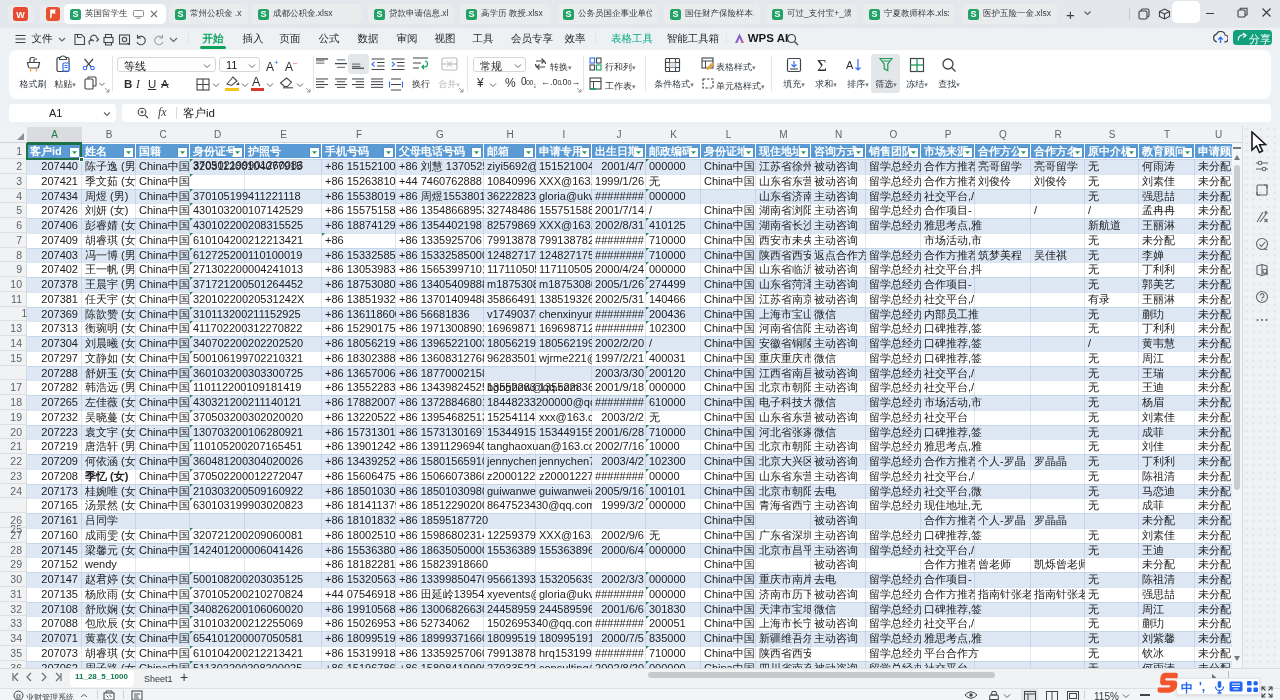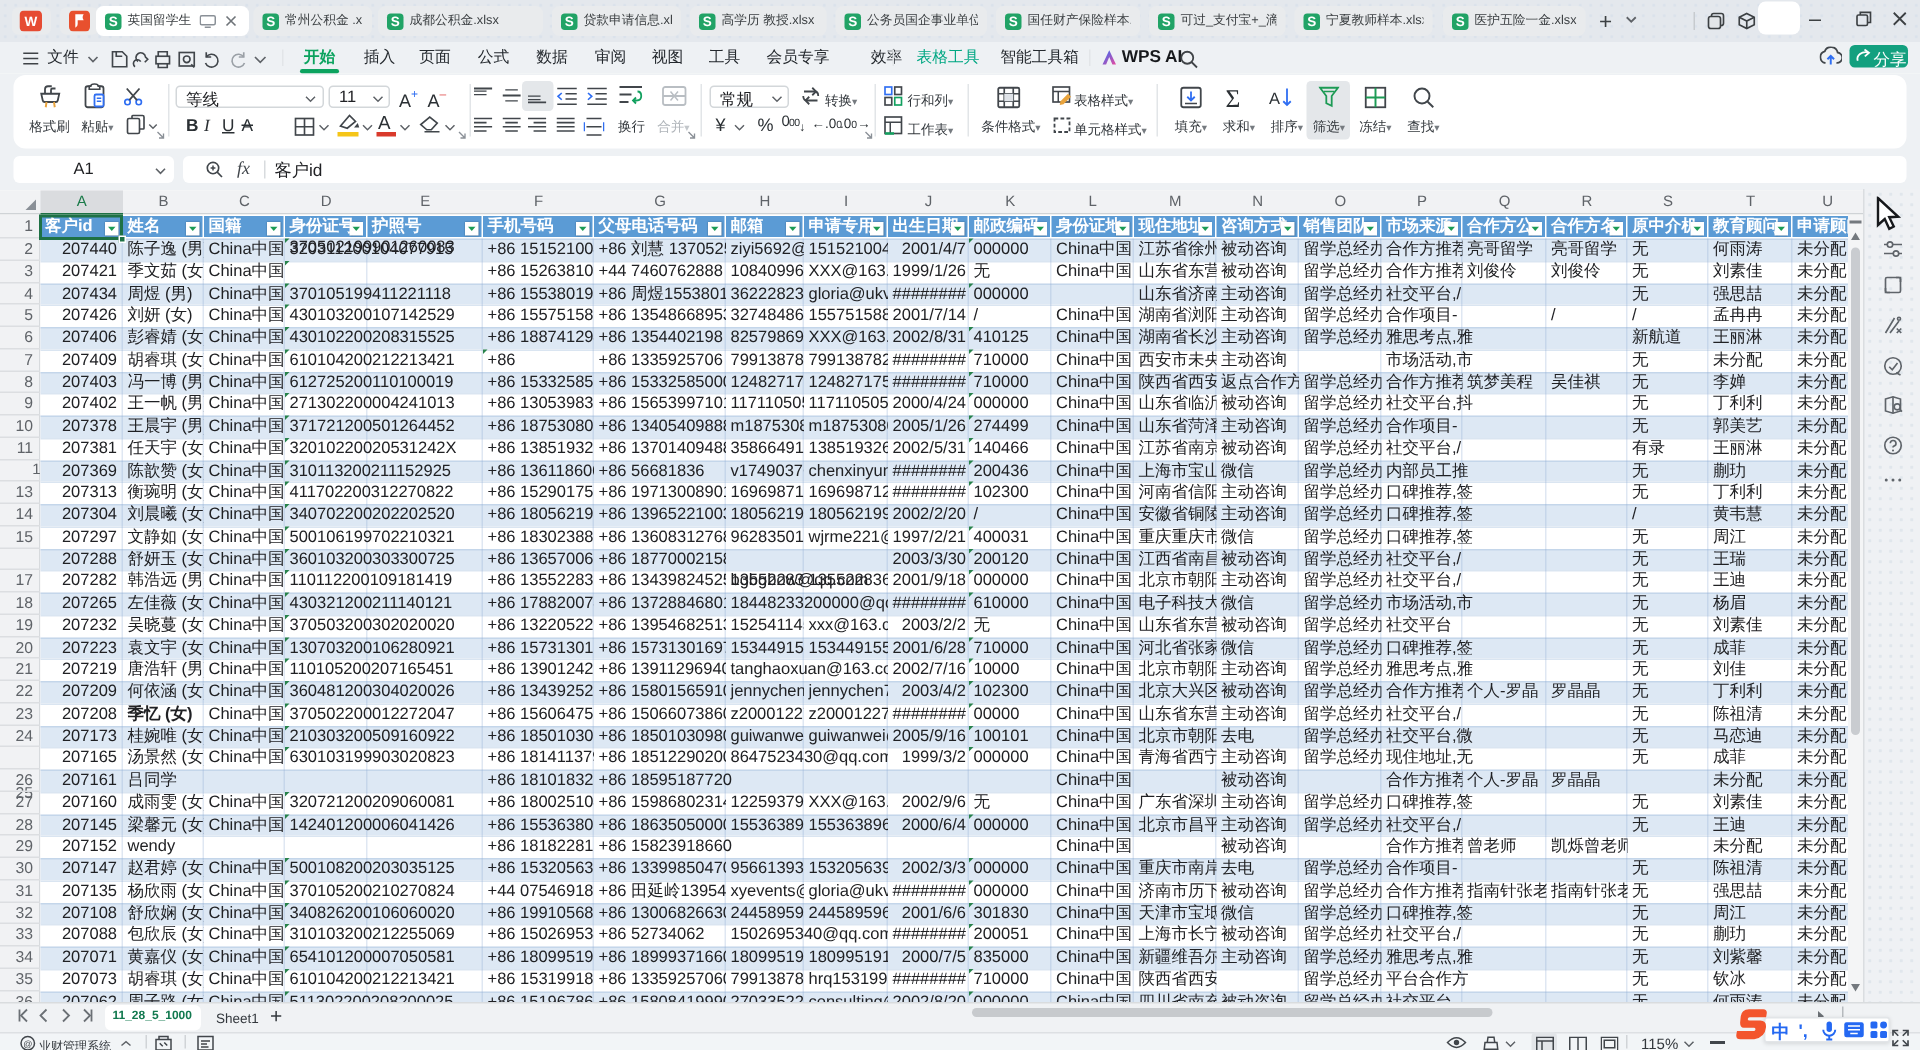--- a/index.html
+++ b/index.html
@@ -173,21 +173,21 @@
 <div class="mi" style="left:198px;width:30px;color:#0ca35f;font-weight:bold;">开始</div>
 <div class="abs" style="left:200px;top:46px;width:26px;height:2.5px;background:#0ca35f;border-radius:2px;"></div>
 <div class="mi" style="left:239px;width:28px;">插入</div>
 <div class="mi" style="left:276px;width:28px;">页面</div>
 <div class="mi" style="left:315px;width:28px;">公式</div>
 <div class="mi" style="left:354px;width:28px;">数据</div>
 <div class="mi" style="left:393px;width:28px;">审阅</div>
 <div class="mi" style="left:431px;width:28px;">视图</div>
 <div class="mi" style="left:469px;width:28px;">工具</div>
 <div class="mi" style="left:506px;width:52px;">会员专享</div>
-<div class="mi" style="left:577px;width:28px;">效率</div>
+<div class="mi" style="left:561px;width:28px;">效率</div>
 <div class="abs sep" style="left:595px;top:33px;height:11px;"></div>
 <div class="mi" style="left:607px;width:50px;color:#00a783;">表格工具</div>
 <div class="mi" style="left:662px;width:62px;">智能工具箱</div>
 <div class="abs sep" style="left:726px;top:33px;height:11px;"></div>
 <div class="abs" style="left:733px;top:32px;">
       <svg width="13" height="13" viewBox="0 0 13 13">
         <defs>
           <linearGradient id="ai" x1="0" y1="0" x2="1" y2="1">
             <stop offset="0" stop-color="#2d6cf6"></stop>
             <stop offset="1" stop-color="#e94ba0"></stop>

